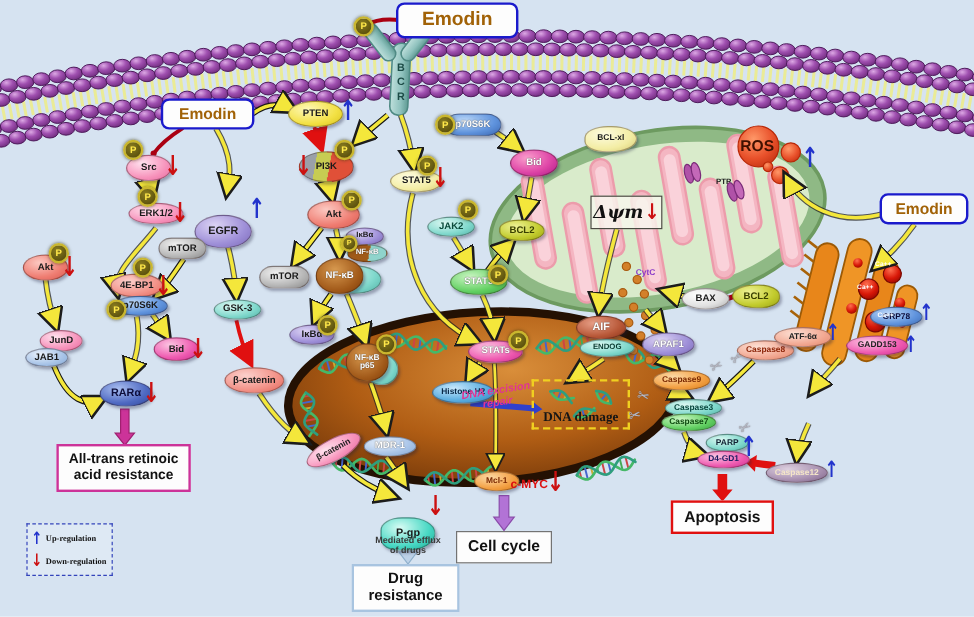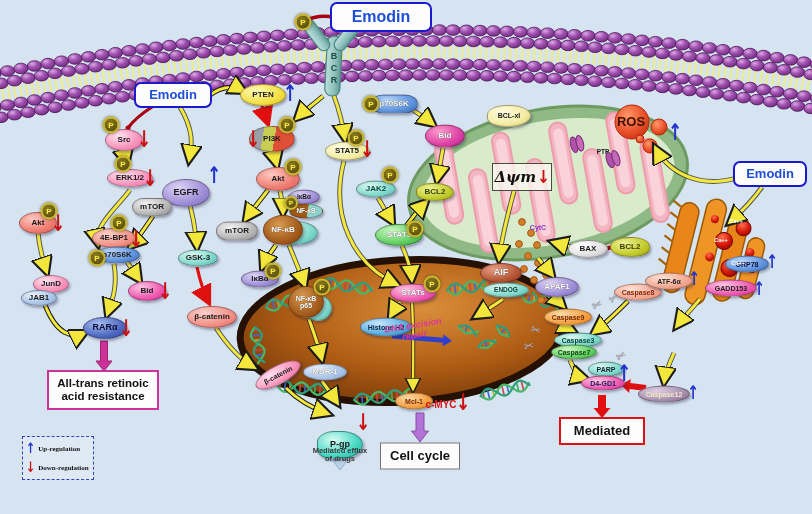--- a/index.html
+++ b/index.html
@@ -34,21 +34,21 @@
   .hex{border-radius:30%/55%;}
   .ph{position:absolute;z-index:4;width:13px;height:13px;border-radius:50%;transform:translate(-50%,-50%);
       background:radial-gradient(circle at 38% 32%,#8a7d20,#5f540e 70%);border:2px solid #c9b62e;
       color:#ffe84a;font-weight:bold;font-size:8px;display:flex;align-items:center;justify-content:center;
       box-shadow:0 0 3px rgba(60,55,10,.8);}
   .ua,.da{position:absolute;z-index:4;transform:translate(-50%,-50%) scaleY(1.35);
       font-family:"DejaVu Sans",sans-serif;font-weight:bold;font-size:17px;line-height:1;}
   .ua{color:#2233cc}.da{color:#cc1111}
   .bx{position:absolute;z-index:4;background:#fdfdfd;display:flex;align-items:center;justify-content:center;
       text-align:center;font-weight:bold;color:#111;transform:translate(-50%,-50%);line-height:1.1;}
-  .emod{border:2.5px solid #1a1acc;border-radius:7px;color:#1d4ed8;font-size:13px;}
+  .emod{border:2.5px solid #1a1acc;border-radius:7px;color:#a16207;font-size:13px;}
   .txt{position:absolute;z-index:4;font-weight:bold;text-align:center;transform:translate(-50%,-50%);line-height:1.1;}
   .sc{position:absolute;z-index:4;font-family:"DejaVu Sans",sans-serif;color:#b9b9c5;text-shadow:0 0 1px #555;
       font-size:12px;transform:translate(-50%,-50%);}
   .ca{position:absolute;z-index:4;color:#fff;font-weight:bold;font-size:5.5px;transform:translate(-50%,-50%);}
   #bcr-label{position:absolute;z-index:4;writing-mode:vertical-lr;text-orientation:upright;
       letter-spacing:2px;font-weight:bold;font-size:9px;color:#1c4b46;transform:translate(-50%,-50%);}
   #legend{position:absolute;left:22px;top:436px;width:72px;height:44px;z-index:4;
       border:1.5px dashed #3344bb;padding:2px 3px;box-sizing:border-box;
       display:flex;flex-direction:column;justify-content:space-around;background:rgba(235,242,250,.4);}
   .lgrow{display:flex;align-items:center;gap:3px;font-family:"Liberation Serif",serif;
@@ -824,25 +824,31 @@
     </div>
 
   <div class="bx" style="left:522px;top:177px;width:58px;height:26px;border:1.5px solid #4a4a42;background:rgba(248,248,238,.8);font-family:'DejaVu Serif',serif;font-style:italic;font-size:15px;gap:1px">
     <span>Δψm</span>
       <span class="da" style="position:static;transform:scaleY(1.2);font-size:15px">↓</span>
   </div>
 
   <div class="bx" style="left:103px;top:390px;width:108px;height:36px;border:2px solid #cc3399;font-size:11.5px">
       <span>All-trans retinoic acid resistance</span>
     </div>
+  <div class="bx" style="left:338px;top:490px;width:86px;height:36px;border:2px solid #a8c4e0;font-size:12.5px">
+      <span>Drug resistance</span>
+    </div>
   <div class="bx" style="left:420px;top:456px;width:78px;height:25px;border:1px solid #737373;font-size:13px">
       <span>Cell cycle</span>
     </div>
   <div class="bx" style="left:602px;top:431px;width:82px;height:24px;border:2.5px solid #e01010;font-size:13px">
-      <span>Mediated</span>
+      <span>Apoptosis</span>
+    </div>
+  <div class="bx" style="left:484px;top:337px;width:82px;height:42px;border:2.5px dashed #f0d020;background:transparent;color:#151515;font-family:'Liberation Serif',serif;font-size:11px;align-items:flex-end;padding-bottom:2px;box-sizing:border-box">
+      <span>DNA damage</span>
     </div>
 
   <div class="txt" style="left:631px;top:122px;font-size:13px;color:#401000">ROS</div>
   <div class="txt" style="left:538px;top:228px;font-size:7px;color:#8838c8">CytC</div>
   <div class="txt" style="left:603px;top:152px;font-size:6.5px;color:#1a1a1a">PTP</div>
   <div class="txt" style="left:441px;top:404px;font-size:10px;color:#dd1111">c-MYC</div>
   <div class="txt" style="left:414px;top:331px;width:64px;font-size:9px;font-style:italic;color:#e03494;transform:translate(-50%,-50%) rotate(-9deg)">DNA excision repair</div>
   <div class="txt" style="left:340px;top:455px;width:62px;font-size:7.5px;color:#3a3a3a">Mediated efflux of drugs</div>
   <div class="ca" style="left:736px;top:221px">Ca++</div>
   <div class="ca" style="left:721px;top:240px">Ca++</div>

